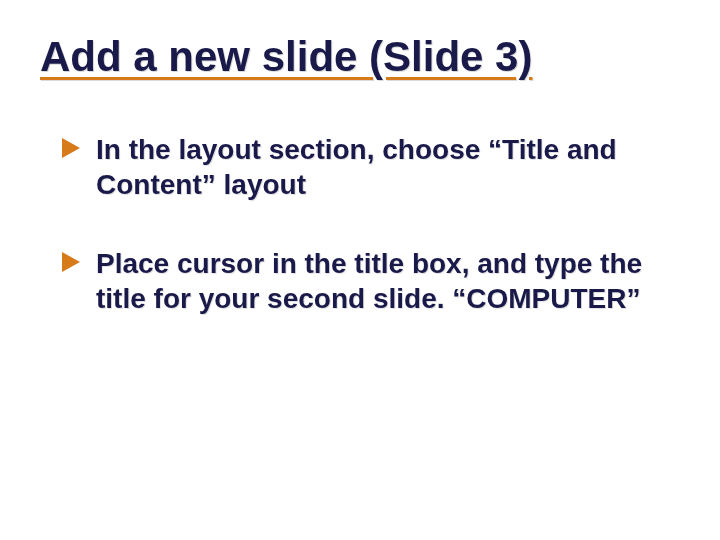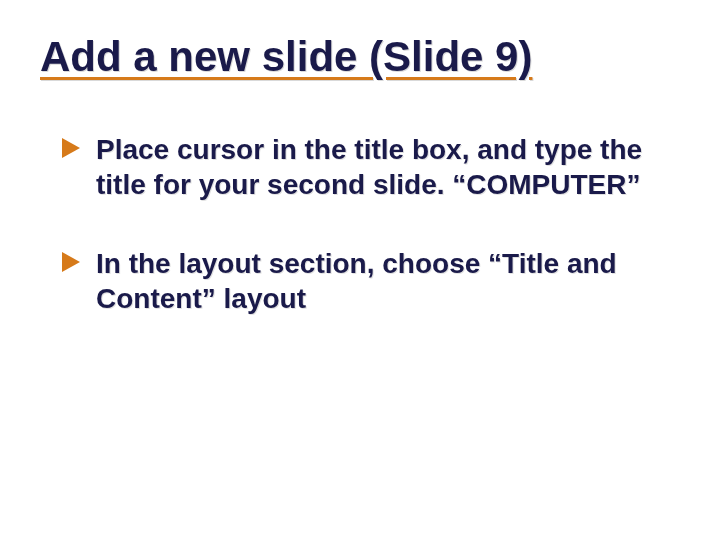--- a/index.html
+++ b/index.html
@@ -44,24 +44,24 @@
       width: 0;
       height: 0;
       border-top: 10px solid transparent;
       border-bottom: 10px solid transparent;
       border-left: 18px solid #d67a1a;
     }
   </style>
 </head>
 <body>
 
-<h1 class="title">Add a new slide (Slide 9)</h1>
+<h1 class="title">Add a new slide (Slide 3)</h1>
 
 <ul class="bullet-list">
   <li class="bullet-item">
     <span class="bullet-marker"></span>
-    <span>Place cursor in the title box, and type the title for your second slide. “COMPUTER”</span>
+    <span>In the layout section, choose “Title and Content” layout</span>
   </li>
   <li class="bullet-item">
     <span class="bullet-marker"></span>
-    <span>In the layout section, choose “Title and Content” layout</span>
+    <span>Place cursor in the title box, and type the title for your second slide. “COMPUTER”</span>
   </li>
 </ul>
 
 </body></html>

